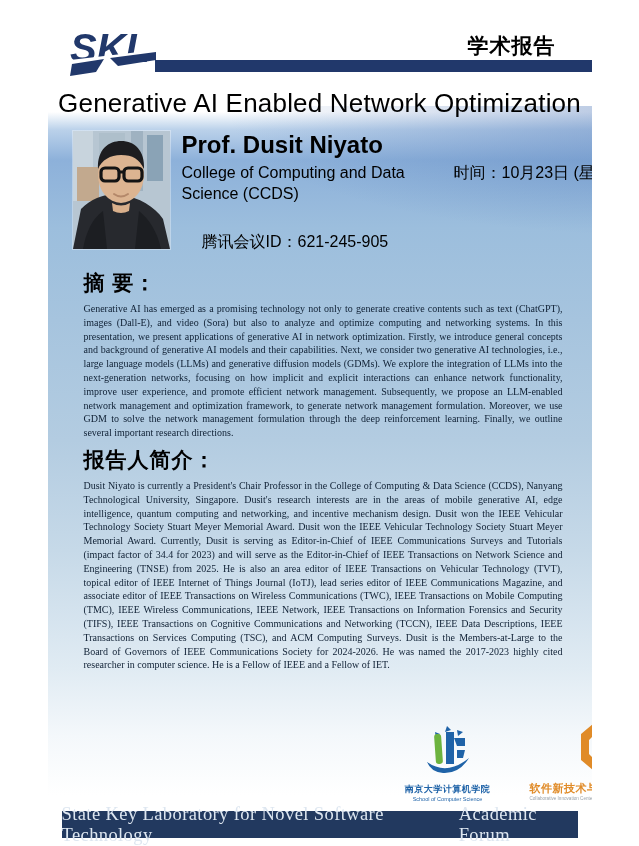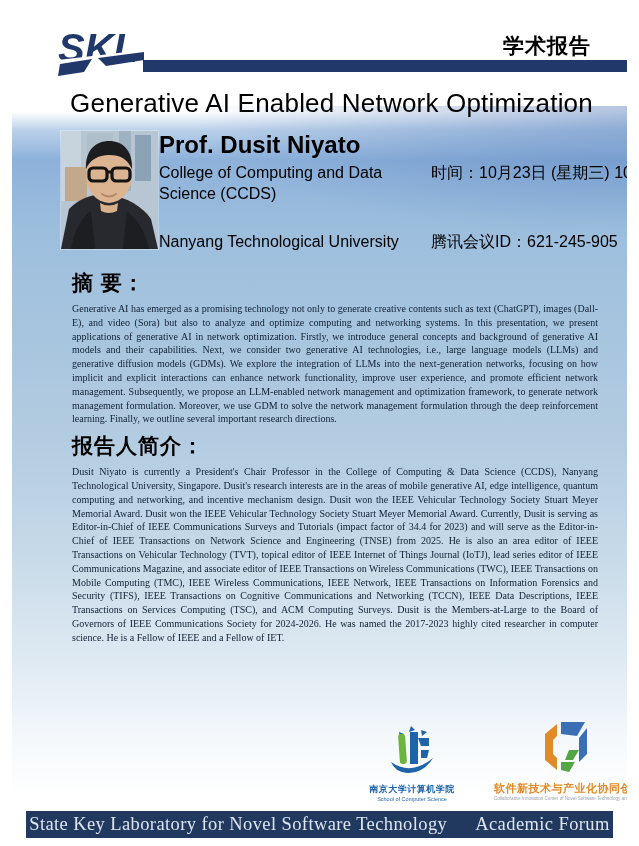--- a/index.html
+++ b/index.html
@@ -1,40 +1,39 @@
 <!DOCTYPE html>
 <html><head>
 <meta charset="utf-8">
 <style>
   * { margin:0; padding:0; box-sizing:border-box; }
   html,body { background:#ffffff; }
   .page {
-    position:relative; width:615px; height:846px; margin:0 auto; overflow:hidden;
+    position:relative; width:544px; height:846px; margin:0 auto; overflow:hidden;
     font-family:"Liberation Sans", sans-serif;
     background:linear-gradient(180deg,
       #ffffff 0px, #ffffff 112px, #bad1ea 130px, #8db1da 160px,
       #9cbedd 228px, #a6c4de 320px, #b3cce1 440px, #c6d9e8 550px,
       #e0ebf3 668px, #f4f8fb 736px, #ffffff 795px, #ffffff 846px);
-    padding-left:24px;
   }
   .gradient-glow {
     position:absolute; left:0; top:106px; width:639px; height:160px; z-index:0;
     background:radial-gradient(120% 130% at 98% 6%, rgba(64,108,178,0.42) 0%, rgba(64,108,178,0) 58%);
     pointer-events:none;
   }
   
   .header { position:relative; height:84px; background:#ffffff; z-index:2; }
   .skl-logo { position:absolute; left:22px; top:26px; width:86px; height:52px; }
   .header-bar { position:absolute; left:107px; top:60px; right:0; height:12px; background:#21386b; }
   .lab-name { position:absolute; left:124px; top:32px; font-size:21px; font-weight:bold; color:#000; letter-spacing:1px; white-space:nowrap; }
   .report-type { position:absolute; right:36px; top:32px; font-size:21px; font-weight:bold; color:#000; letter-spacing:1px; white-space:nowrap; }
   
   .title { position:relative; z-index:2; text-align:center; font-size:26px; color:#000; padding:4px 0 8px; letter-spacing:0.2px; }
   
-  .speaker { position:relative; z-index:1; display:flex; padding:4px 26px 0 25px; gap:1px; height:130px; }
+  .speaker { position:relative; z-index:1; display:flex; padding:4px 26px 0 25px; gap:12px; height:130px; }
   .photo { width:97px; height:118px; flex:0 0 auto; box-shadow:0 0 0 1px rgba(255,255,255,0.35); }
   .speaker-info { flex:1; display:grid; grid-template-columns:252px 1fr; grid-auto-rows:min-content; column-gap:0; }
   .speaker-name { grid-column:1 / span 2; font-size:24px; font-weight:bold; color:#000; margin:0 0 4px; }
   .affil, .univ { font-size:16px; line-height:1.3; color:#000; }
   .meta { font-size:16px; line-height:1.3; color:#000; white-space:nowrap;margin-left:20px; }
   .row-gap { grid-column:1 / span 2; height:27px; }
   
   .content { position:relative; z-index:1; padding:6px 29px 0 30px;margin-left:6px; }
   .section-heading { font-size:21px; font-weight:bold; color:#000; letter-spacing:1px; margin:6px 0 5px; }
   .body-text {
@@ -93,21 +92,20 @@
       <rect x="51" y="37" width="18" height="13" rx="4" fill="none" stroke="#141414" stroke-width="3.2"></rect>
       <line x1="46" y1="41" x2="51" y2="41" stroke="#141414" stroke-width="3"></line>
       <path d="M41,63 Q48,68 55,63" fill="none" stroke="#b4886a" stroke-width="2" stroke-linecap="round"></path>
       <path d="M39,72 Q48,77 57,72 L56,80 Q48,84 40,80 Z" fill="#d9b08c"></path>
     </svg>
     <div class="speaker-info">
       <div class="speaker-name">Prof. Dusit Niyato</div>
       <div class="affil">College of Computing and Data Science (CCDS)</div>
       <div class="meta">时间：10月23日 (星期三) 10:00</div>
       <div class="row-gap"></div>
-      <div class="univ">Nanyang Technological University</div>
       <div class="meta">腾讯会议ID：621-245-905</div>
     </div>
   </div>
 
   <div class="content">
     <div class="section-heading">摘 要：</div>
     <p class="body-text">Generative AI has emerged as a promising technology not only to generate creative contents such as text (ChatGPT), images (Dall-E), and video (Sora) but also to analyze and optimize computing and networking systems. In this presentation, we present applications of generative AI in network optimization. Firstly, we introduce general concepts and background of generative AI models and their capabilities. Next, we consider two generative AI technologies, i.e., large language models (LLMs) and generative diffusion models (GDMs). We explore the integration of LLMs into the next-generation networks, focusing on how implicit and explicit interactions can enhance network functionality, improve user experience, and promote efficient network management. Subsequently, we propose an LLM-enabled network management and optimization framework, to generate network management formulation. Moreover, we use GDM to solve the network management formulation through the deep reinforcement learning. Finally, we outline several important research directions.</p>
     <div class="section-heading">报告人简介：</div>
     <p class="body-text">Dusit Niyato is currently a President's Chair Professor in the College of Computing &amp; Data Science (CCDS), Nanyang Technological University, Singapore. Dusit's research interests are in the areas of mobile generative AI, edge intelligence, quantum computing and networking, and incentive mechanism design. Dusit won the IEEE Vehicular Technology Society Stuart Meyer Memorial Award. Dusit won the IEEE Vehicular Technology Society Stuart Meyer Memorial Award. Currently, Dusit is serving as Editor-in-Chief of IEEE Communications Surveys and Tutorials (impact factor of 34.4 for 2023) and will serve as the Editor-in-Chief of IEEE Transactions on Network Science and Engineering (TNSE) from 2025. He is also an area editor of IEEE Transactions on Vehicular Technology (TVT), topical editor of IEEE Internet of Things Journal (IoTJ), lead series editor of IEEE Communications Magazine, and associate editor of IEEE Transactions on Wireless Communications (TWC), IEEE Transactions on Mobile Computing (TMC), IEEE Wireless Communications, IEEE Network, IEEE Transactions on Information Forensics and Security (TIFS), IEEE Transactions on Cognitive Communications and Networking (TCCN), IEEE Data Descriptions, IEEE Transactions on Services Computing (TSC), and ACM Computing Surveys. Dusit is the Members-at-Large to the Board of Governors of IEEE Communications Society for 2024-2026. He was named the 2017-2023 highly cited researcher in computer science. He is a Fellow of IEEE and a Fellow of IET.</p>
   </div>

